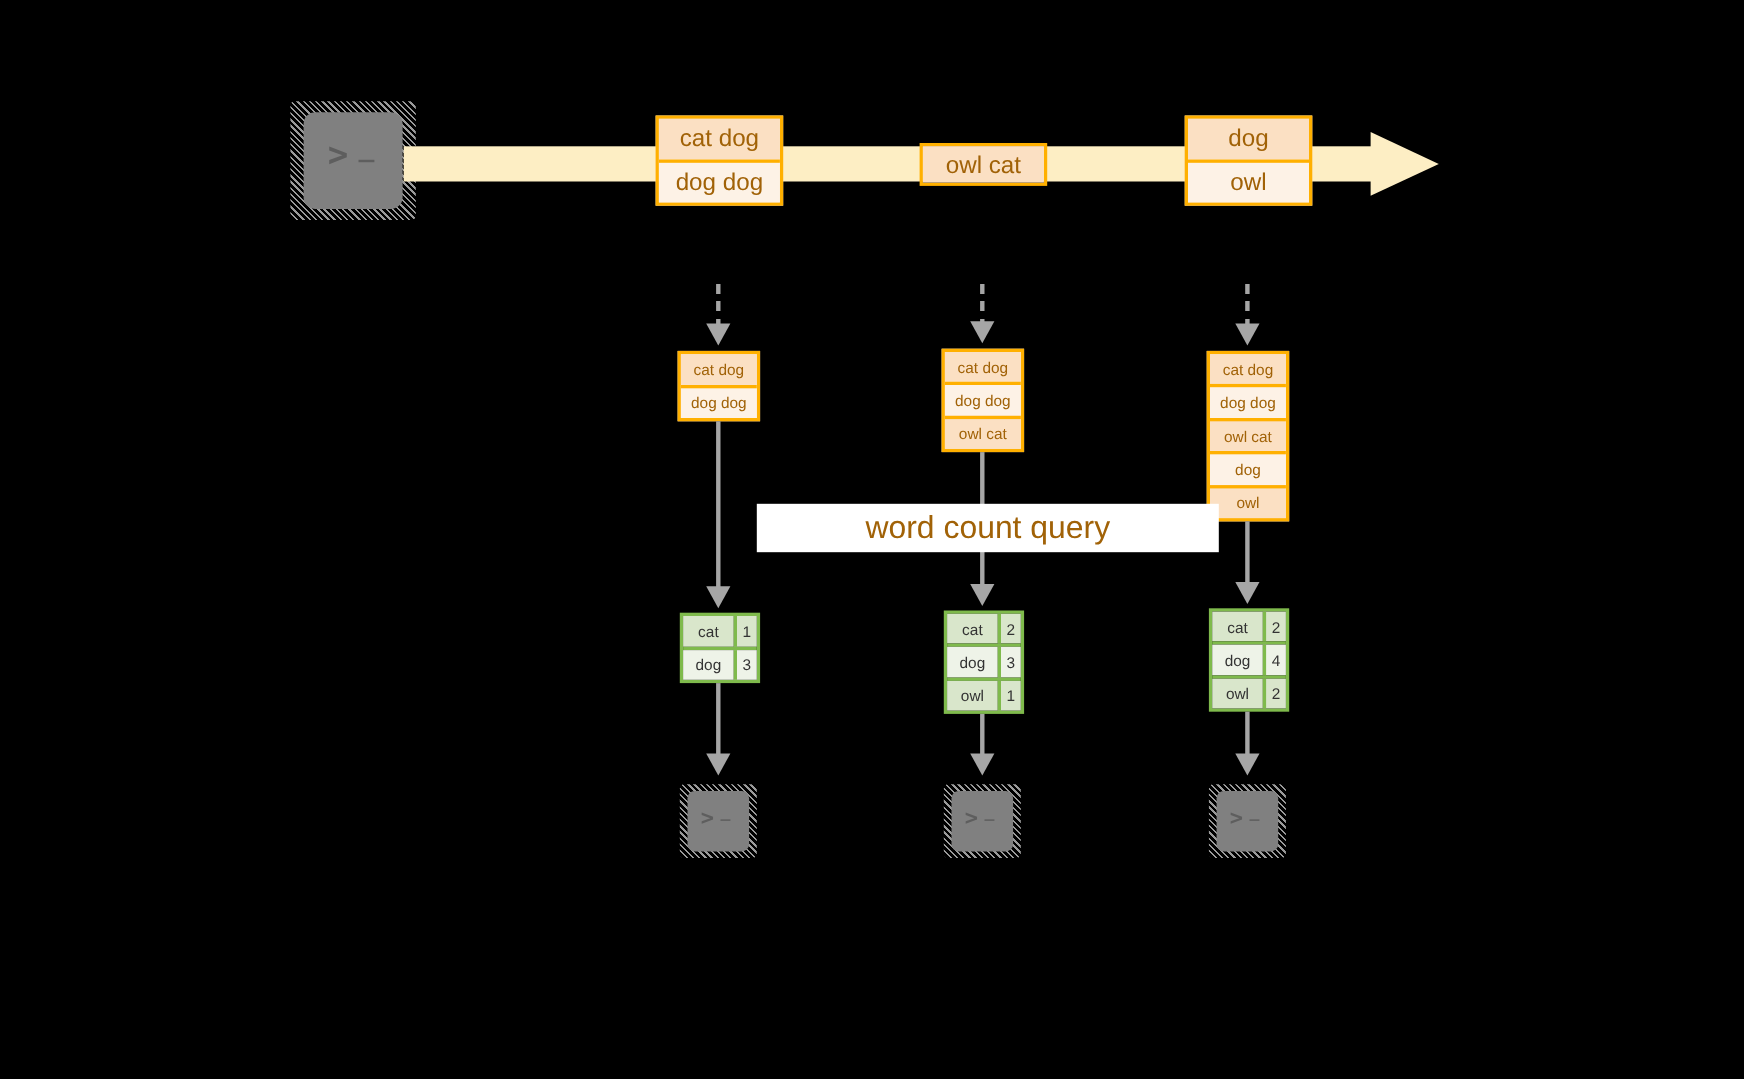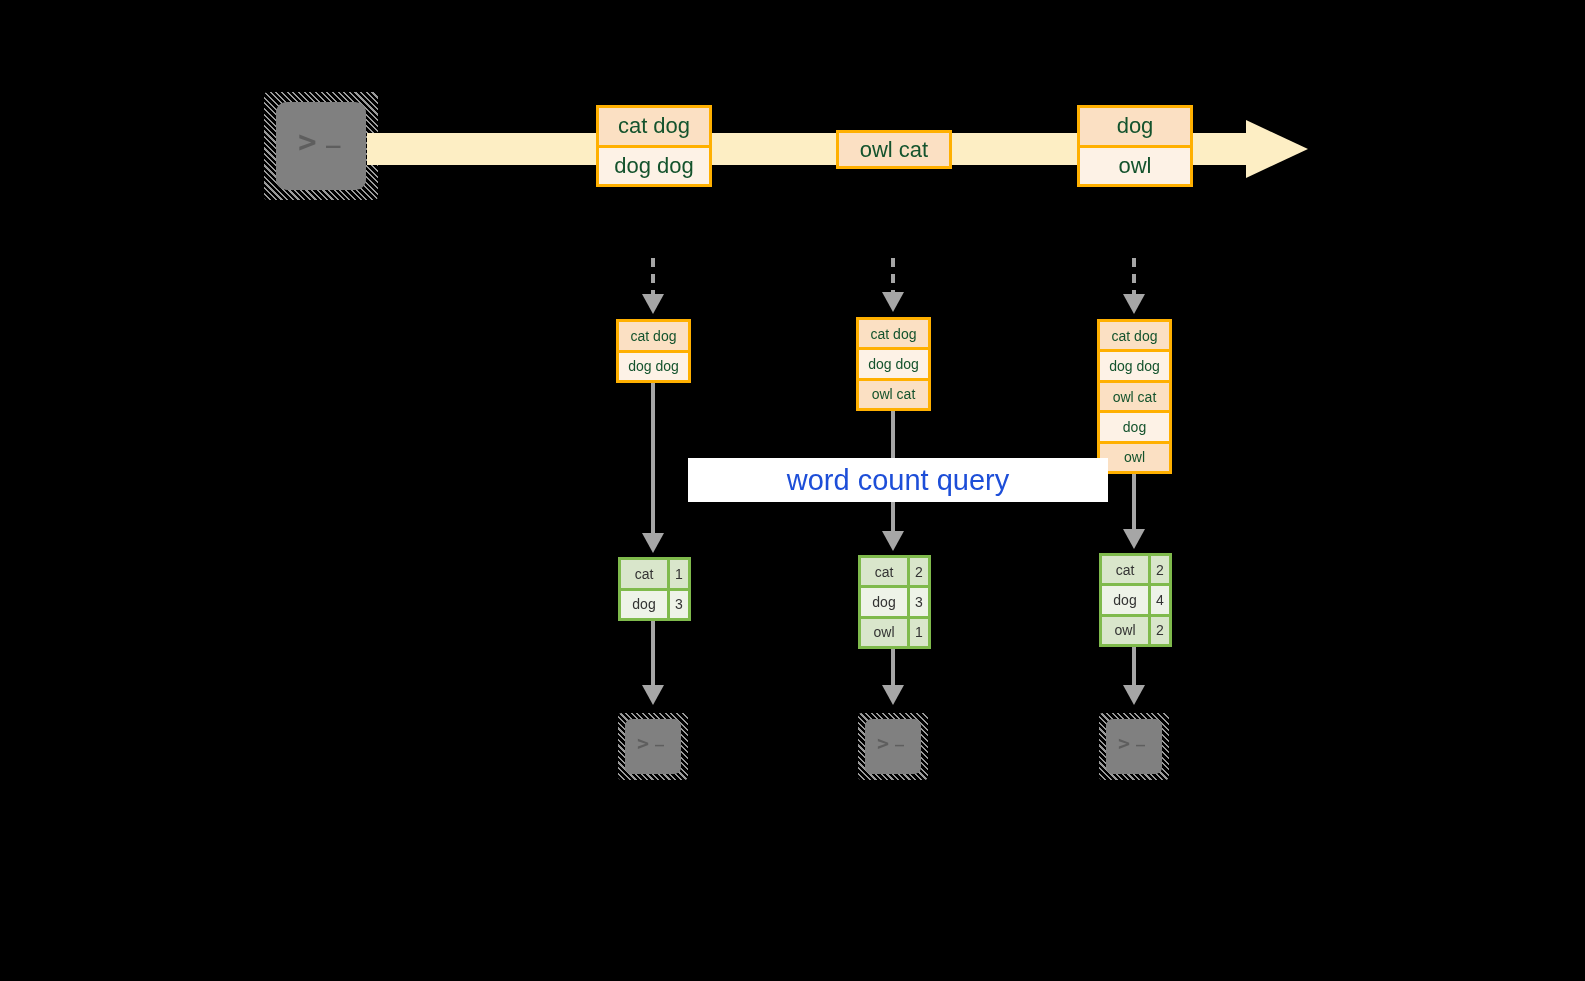--- a/index.html
+++ b/index.html
@@ -65,21 +65,21 @@
     border: 3px solid #ffb000;
     background: #fdebd7;
     display: flex;
     flex-direction: column;
   }
   .ebox .row {
     flex: 1 1 auto;
     display: flex;
     align-items: center;
     justify-content: center;
-    color: #14532d;
+    color: #a16207;
     box-sizing: border-box;
     white-space: nowrap;
   }
   .ebox .row + .row { border-top: 3px solid #ffb000; }
   .ebox .row.dark  { background: #fbe0c3; }
   .ebox .row.light { background: #fdf2e6; }
 
   
   .gbox {
     position: absolute;
@@ -132,21 +132,21 @@
 
   
   .band {
     position: absolute;
     background: #ffffff;
     display: flex;
     align-items: center;
     justify-content: center;
   }
   .band .band-label {
-    color: #1d4ed8;
+    color: #a16207;
     white-space: nowrap;
   }
 </style>
 </head>
 <body>
 
 <div id="stage">
 
   <div class="term" style="left:264px; top:92px; width:114px; height:108px;">
     <div class="hatch"></div>

